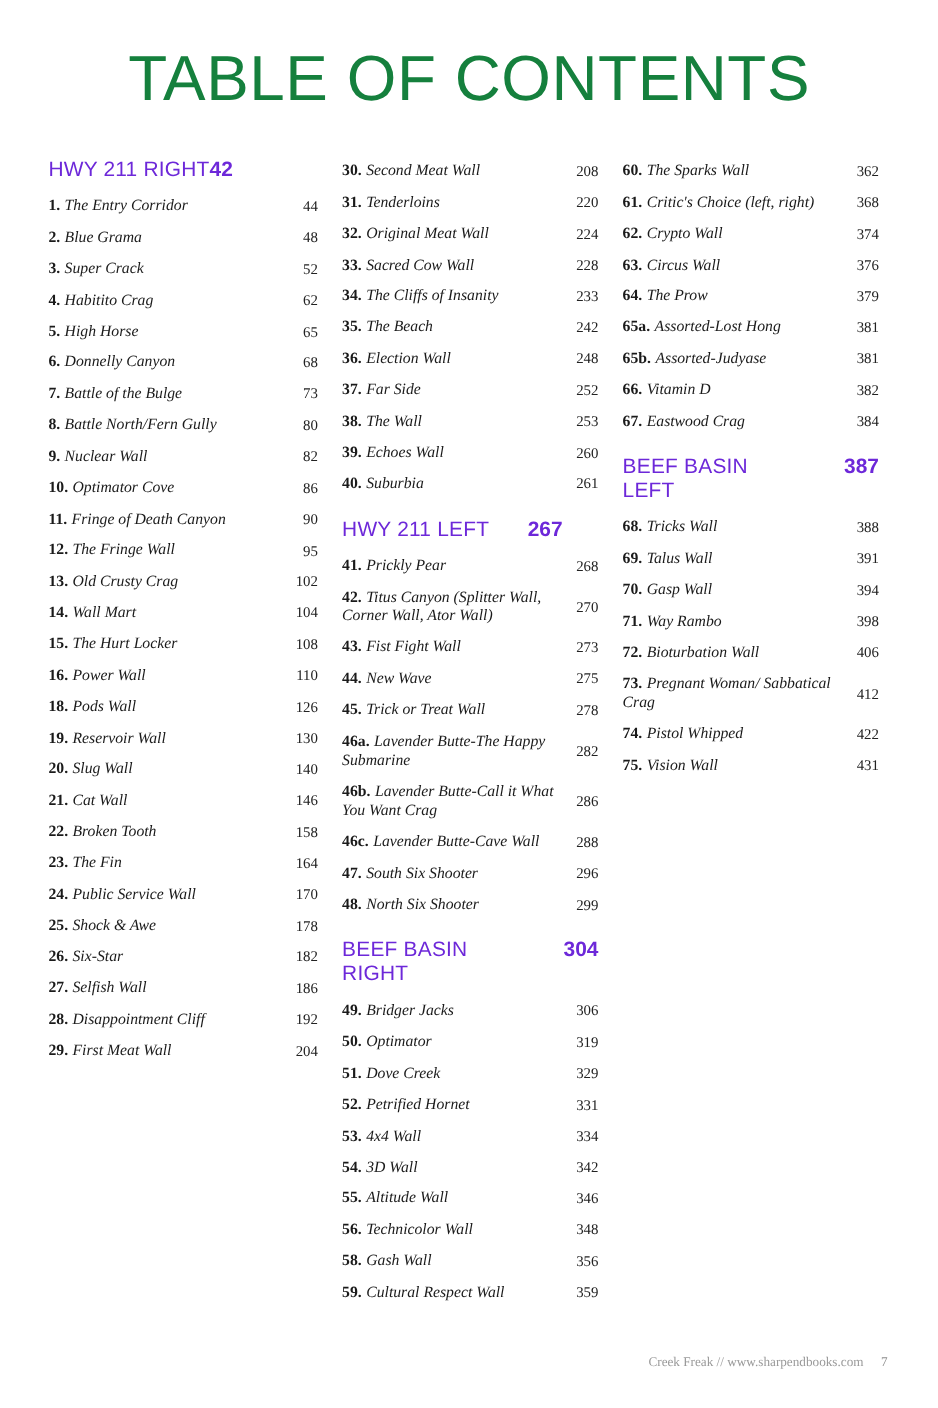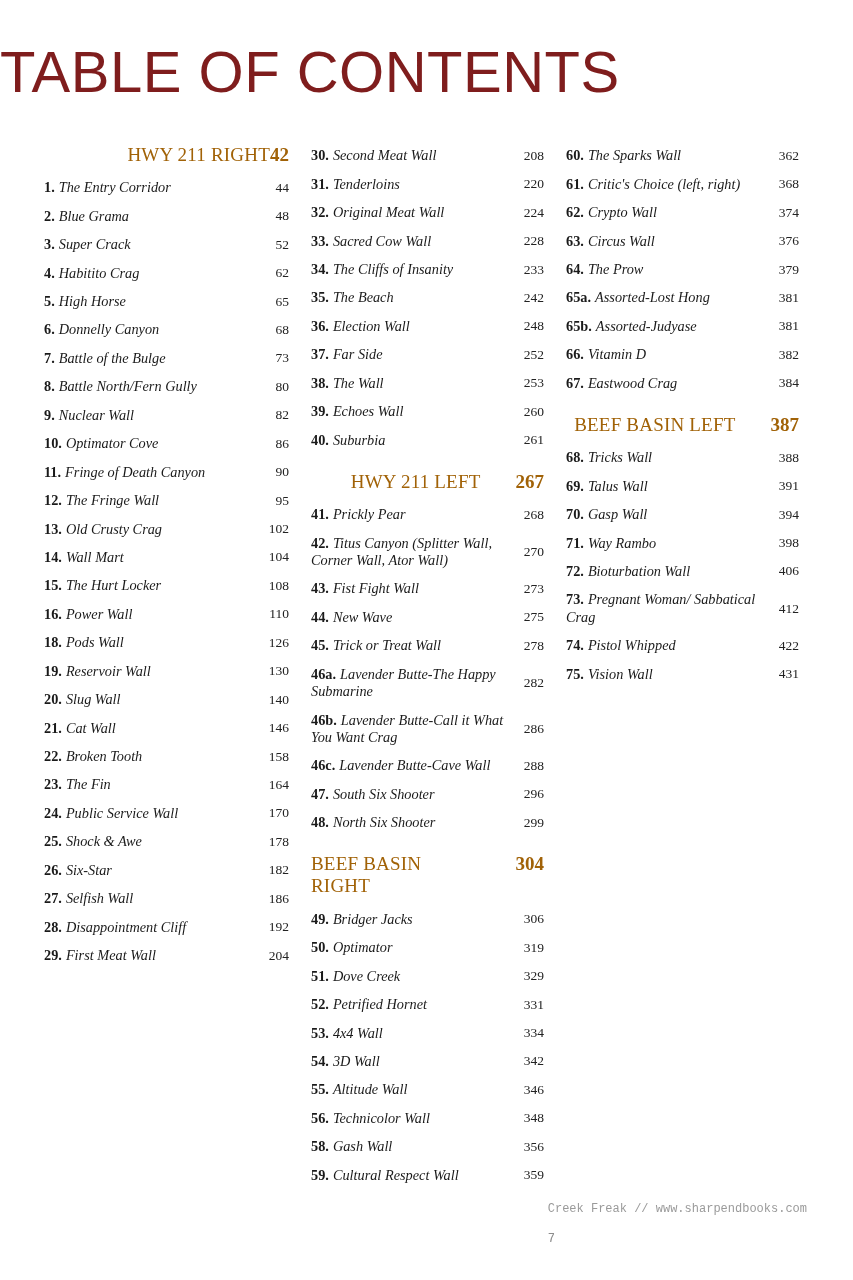--- a/index.html
+++ b/index.html
@@ -16,22 +16,22 @@
     overflow: hidden;
   }
   .page {
     position: relative;
     width: 853px;
     height: 1280px;
     box-sizing: border-box;
     padding: 0;
   }
   .toc-title {
-    text-align: left;
-    color: #7f1d1d;
+    text-align: center;
+    color: #15803d;
     font-family: "Liberation Sans", sans-serif;
     font-weight: 400;
     font-size: 58px;
     letter-spacing: 0.5px;
     margin: 0;
     padding-top: 40px;
     line-height: 1.1;
   }
   .columns {
     display: flex;
@@ -46,25 +46,25 @@
     flex: 0 0 255px;
     box-sizing: border-box;
     padding-right: 10px;
   }
   .col + .col {
     padding-left: 12px;
   }
   .section-head {
     display: flex;
     align-items: baseline;
-    justify-content: flex-end;
-    font-family: Liberation Serif, serif;
+    justify-content: flex-start;
+    font-family: Liberation Sans, sans-serif;
     font-size: 19px;
     font-weight: 400;
-    color: #a16207;
+    color: #6d28d9;
     margin: 0 0 8px 0;
     padding-top: 2px;
   }
   .section-head.spaced {
     margin-top: 14px;
     gap: 35px;
   }
   .section-head .sec-title {
     letter-spacing: 0.2px;
   }
@@ -99,25 +99,24 @@
     flex: 0 0 auto;
     text-align: right;
     min-width: 26px;
   }
   .footer {
     position: absolute;
     right: 46px;
     bottom: 34px;
     font-size: 12px;
     color: #9a9a9a;
-    font-family: Liberation Mono, monospace;
+    font-family: Liberation Serif, serif;
     display: flex;
     align-items: baseline;
     gap: 16px;
-    flex-direction: column;
   }
   .footer .folio {
     color: #8d8d8d;
   }
 </style>
 </head>
 <body>
 
 <div class="page">
 

